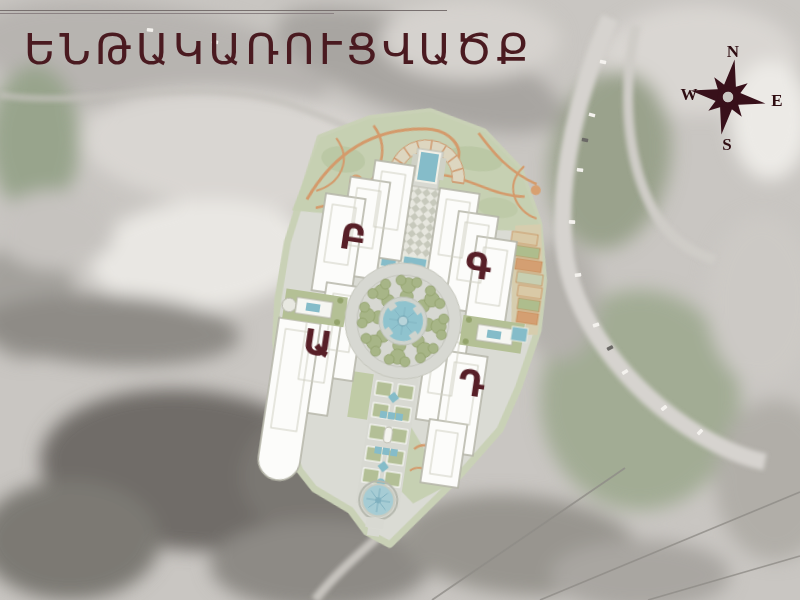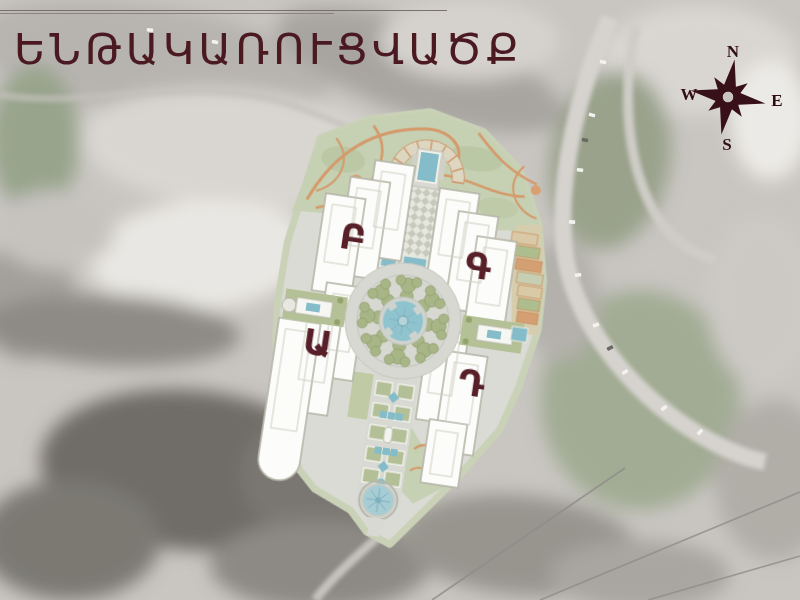--- a/index.html
+++ b/index.html
@@ -2,21 +2,21 @@
 <html><head>
 <meta charset="utf-8">
 <style>
   html,body{margin:0;padding:0;}
   #stage{position:relative;width:800px;height:600px;overflow:hidden;background:#c9c6c2;
          font-family:"DejaVu Sans",sans-serif;}
   #bgsvg{position:absolute;left:0;top:0;}
   .topline{position:absolute;left:0;height:1px;}
   #line1{top:10px;width:447px;background:#78706f;}
   #line2{top:13px;width:334px;background:#8b8283;}
-  #slide-title{position:absolute;left:14px;top:24px;width:560px;
+  #slide-title{position:absolute;left:24px;top:24px;width:560px;
     font-size:43px;font-weight:400;letter-spacing:4px;color:#4a1a20;
     font-family:"DejaVu Sans",sans-serif;white-space:nowrap;}
   text.blabel{font-family:"DejaVu Sans",sans-serif;font-weight:bold;font-size:36px;}
   text.cletter{font-family:"Liberation Serif",serif;font-weight:bold;font-size:17px;}
 </style>
 </head>
 <body>
 
 <div id="stage">
 

